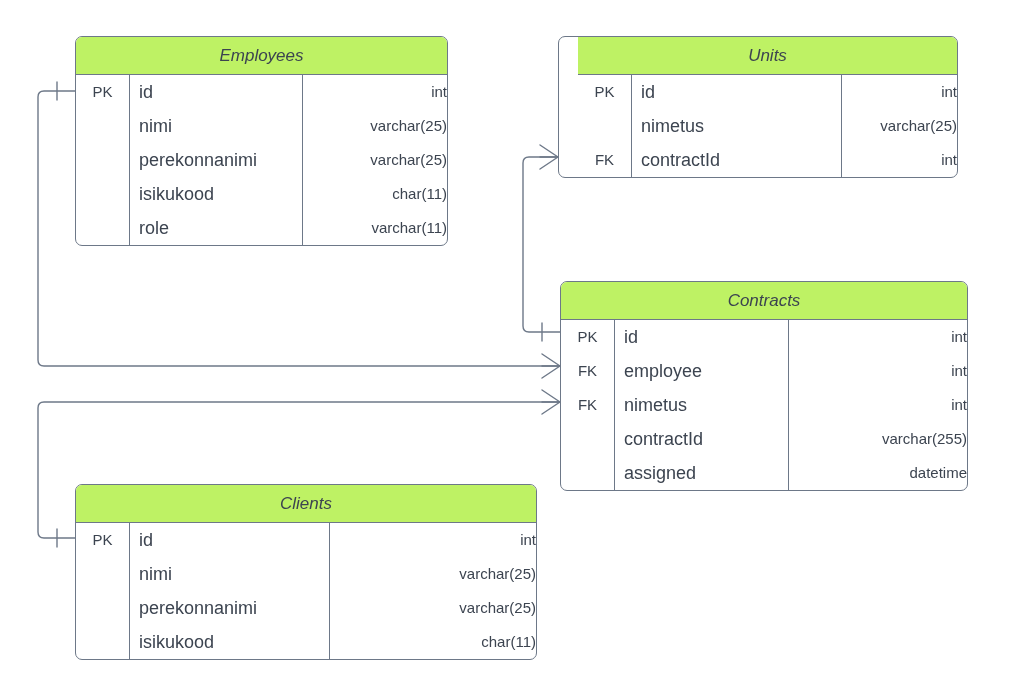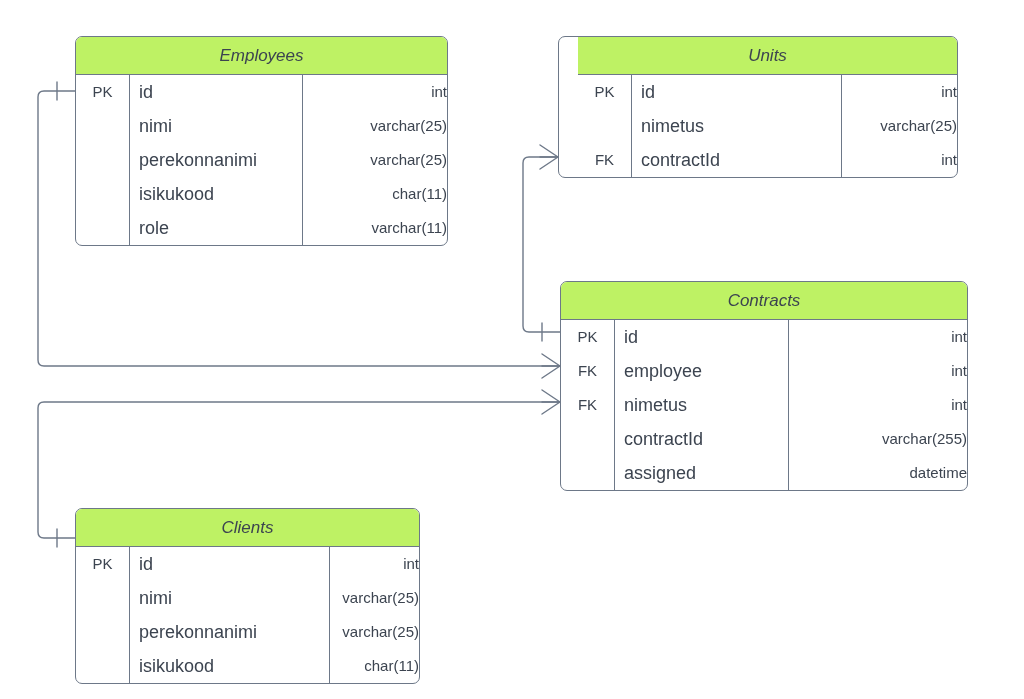--- a/index.html
+++ b/index.html
@@ -94,21 +94,21 @@
   
   #ent-employees { left: 75px;  top: 36px;  width: 373px; }
   #ent-employees .cell-name { width: 173px; flex: 0 0 173px; }
 
   #ent-units     { left: 558px; top: 36px;  width: 400px; padding-left: 19px; }
   #ent-units .cell-name { width: 210px; flex: 0 0 210px; }
 
   #ent-contracts { left: 560px; top: 281px; width: 408px; }
   #ent-contracts .cell-name { width: 174px; flex: 0 0 174px; }
 
-  #ent-clients   { left: 75px;  top: 508px; width: 345px; }
+  #ent-clients   { left: 75px;  top: 484px; width: 462px; }
   #ent-clients .cell-name { width: 200px; flex: 0 0 200px; }
 </style>
 </head>
 <body>
 
 <div id="canvas">
 
   <svg class="wires" viewBox="0 0 1024 699" xmlns="http://www.w3.org/2000/svg">
     <g fill="none" stroke="#6d7888" stroke-width="1.4" stroke-linecap="round" stroke-linejoin="round">
 

